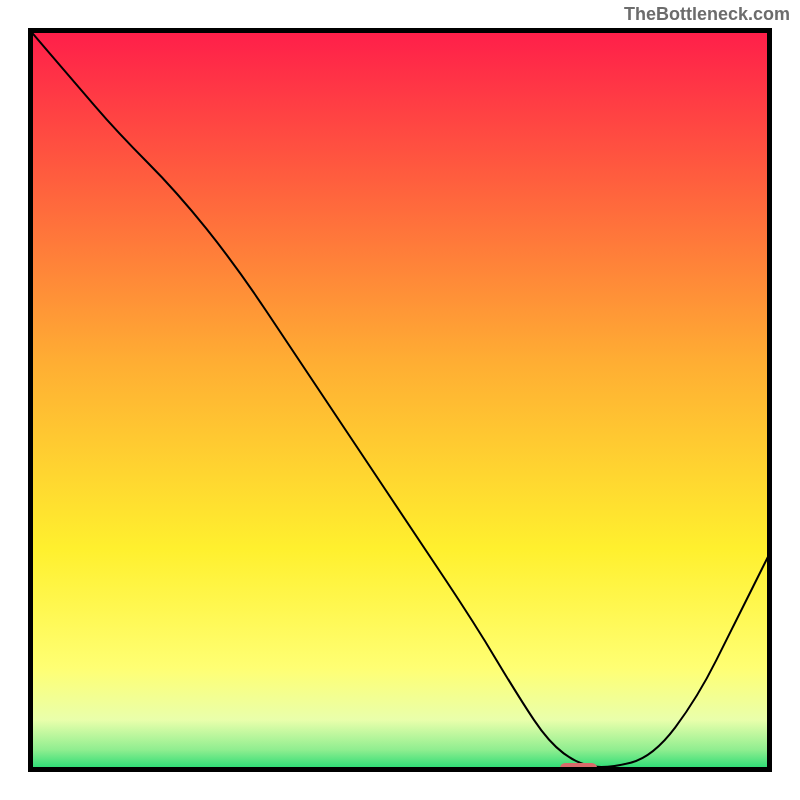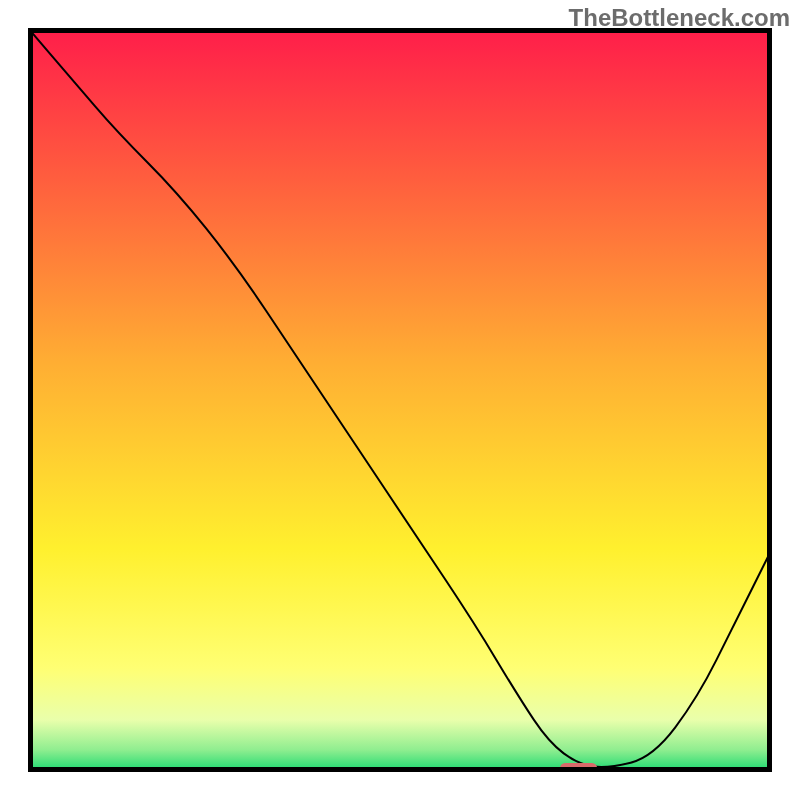--- a/index.html
+++ b/index.html
@@ -13,21 +13,21 @@
   .chart-root {
     position: relative;
     width: 800px;
     height: 800px;
   }
   .watermark {
     position: absolute;
     top: 4px;
     right: 10px;
     font-family: Arial, Helvetica, sans-serif;
-    font-size: 24px;
+    font-size: 18px;
     font-weight: bold;
     color: #6c6c6c;
     z-index: 30;
     pointer-events: none;
   }
   .plot-frame {
     position: absolute;
     left: 28px;
     top: 28px;
     width: 744px;

